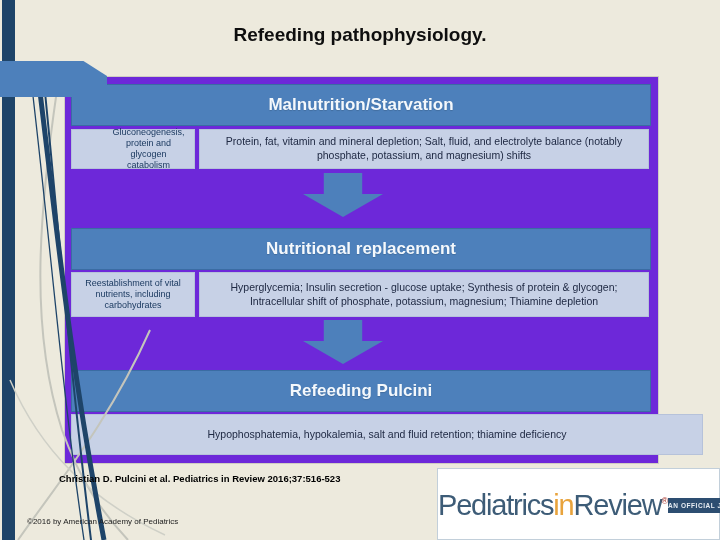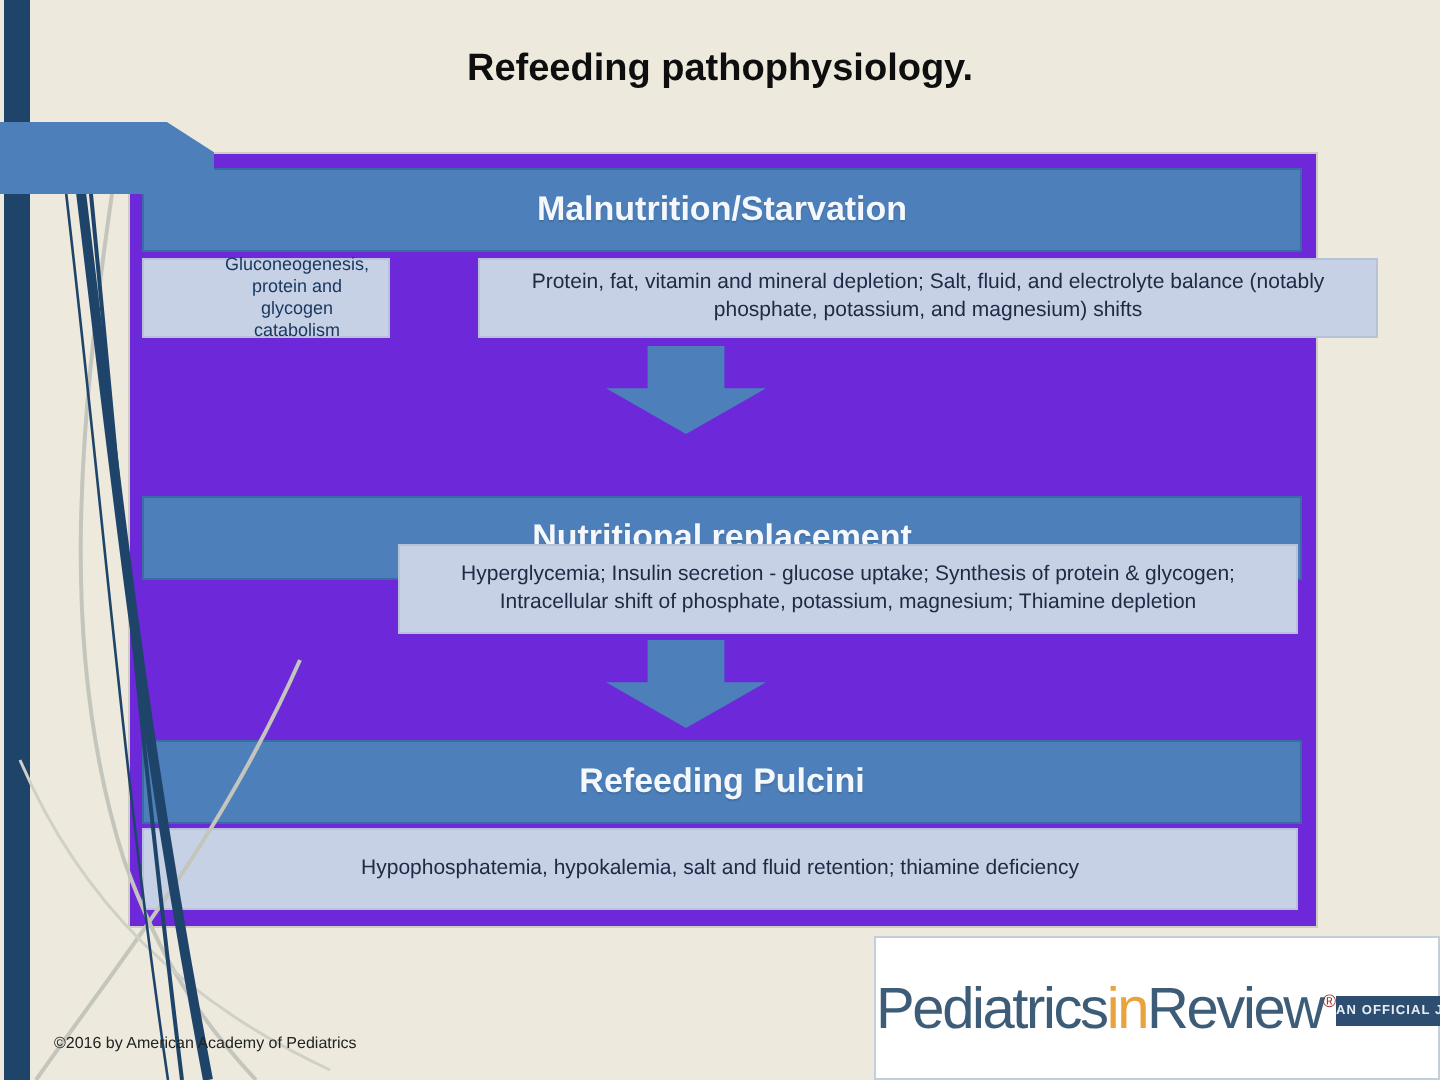--- a/index.html
+++ b/index.html
@@ -37,43 +37,43 @@
     z-index:2;
   }
   .banner {
     position:absolute; left:6px; width:578px; height:40px;
     background:#4d80bb; border:1px solid #3a6ca3;
     display:flex; align-items:center; justify-content:center;
     color:#f4f8fc; font-size:17px; font-weight:600;
     text-shadow:0 1px 1px rgba(0,0,0,0.15);
   }
   .banner-1 { top:7px; }
-  .banner-2 { top:151px;margin-top:20px; }
+  .banner-2 { top:151px; }
   .banner-3 { top:293px; }
 
   .side-box {
     position:absolute; left:6px; width:124px;
     background:#c7d1e6; border:1px solid #b6c2da; box-sizing:border-box;
     color:#17365d; font-size:9px; line-height:1.25;
     display:flex; align-items:center; justify-content:center;
     text-align:center; padding:1px 5px;
   }
   .side-1 { top:52px; height:40px;padding-left:36px; }
   .side-2 { top:195px; height:45px; }
 
   .desc-box {
     position:absolute; left:134px; width:450px;
     background:#c7d1e6; border:1px solid #b6c2da; box-sizing:border-box;
     color:#202a44; font-size:10.5px; line-height:1.32;
     display:flex; align-items:center; justify-content:center;
     text-align:center; padding:2px 12px;
   }
-  .desc-1 { top:52px;  height:40px;margin-left:40px; }
+  .desc-1 { top:52px;  height:40px; }
   .desc-2 { top:195px; height:45px; }
-  .desc-3 { left:6px; width:578px; top:337px; height:41px; }
+  .desc-3 { left:6px; width:632px; top:337px; height:41px; }
 
   .arrow-down {
     position:absolute; left:238px; width:80px; height:44px;
     background:#4d80bb;
     clip-path:polygon(26% 0, 74% 0, 74% 48%, 100% 48%, 50% 100%, 0 48%, 26% 48%);
   }
   .arrow-1 { top:96px; }
   .arrow-2 { top:243px; }
 
   
@@ -129,28 +129,30 @@
 
   <div class="panel">
 
     <div class="banner banner-1">Malnutrition/Starvation</div>
     <div class="side-box side-1">Gluconeogenesis, protein and glycogen catabolism</div>
     <div class="desc-box desc-1">Protein, fat, vitamin and mineral depletion; Salt, fluid, and electrolyte balance (notably phosphate, potassium, and magnesium) shifts</div>
 
     <div class="arrow-down arrow-1"></div>
 
     <div class="banner banner-2">Nutritional replacement</div>
+    <div class="side-box side-2">Reestablishment of vital nutrients, including carbohydrates</div>
     <div class="desc-box desc-2">Hyperglycemia; Insulin secretion - glucose uptake; Synthesis of protein &amp; glycogen; Intracellular shift of phosphate, potassium, magnesium; Thiamine depletion</div>
 
     <div class="arrow-down arrow-2"></div>
 
     <div class="banner banner-3">Refeeding Pulcini</div>
     <div class="desc-box desc-3">Hypophosphatemia, hypokalemia, salt and fluid retention; thiamine deficiency</div>
   </div>
 
+  <div class="citation">Christian D. Pulcini et al. Pediatrics in Review 2016;37:516-523</div>
   <div class="copyright">©2016 by American Academy of Pediatrics</div>
 
   <div class="logo-card">
     <div class="logo-text">
       <span>Pediatrics</span><span class="logo-in">in</span><span>Review</span><span class="logo-reg">®</span>
     </div>
     <div class="logo-bar">AN OFFICIAL JOURNAL OF THE AMERICAN ACADEMY OF PEDIATRICS</div>
     <div class="logo-strip"></div>
   </div>
 

